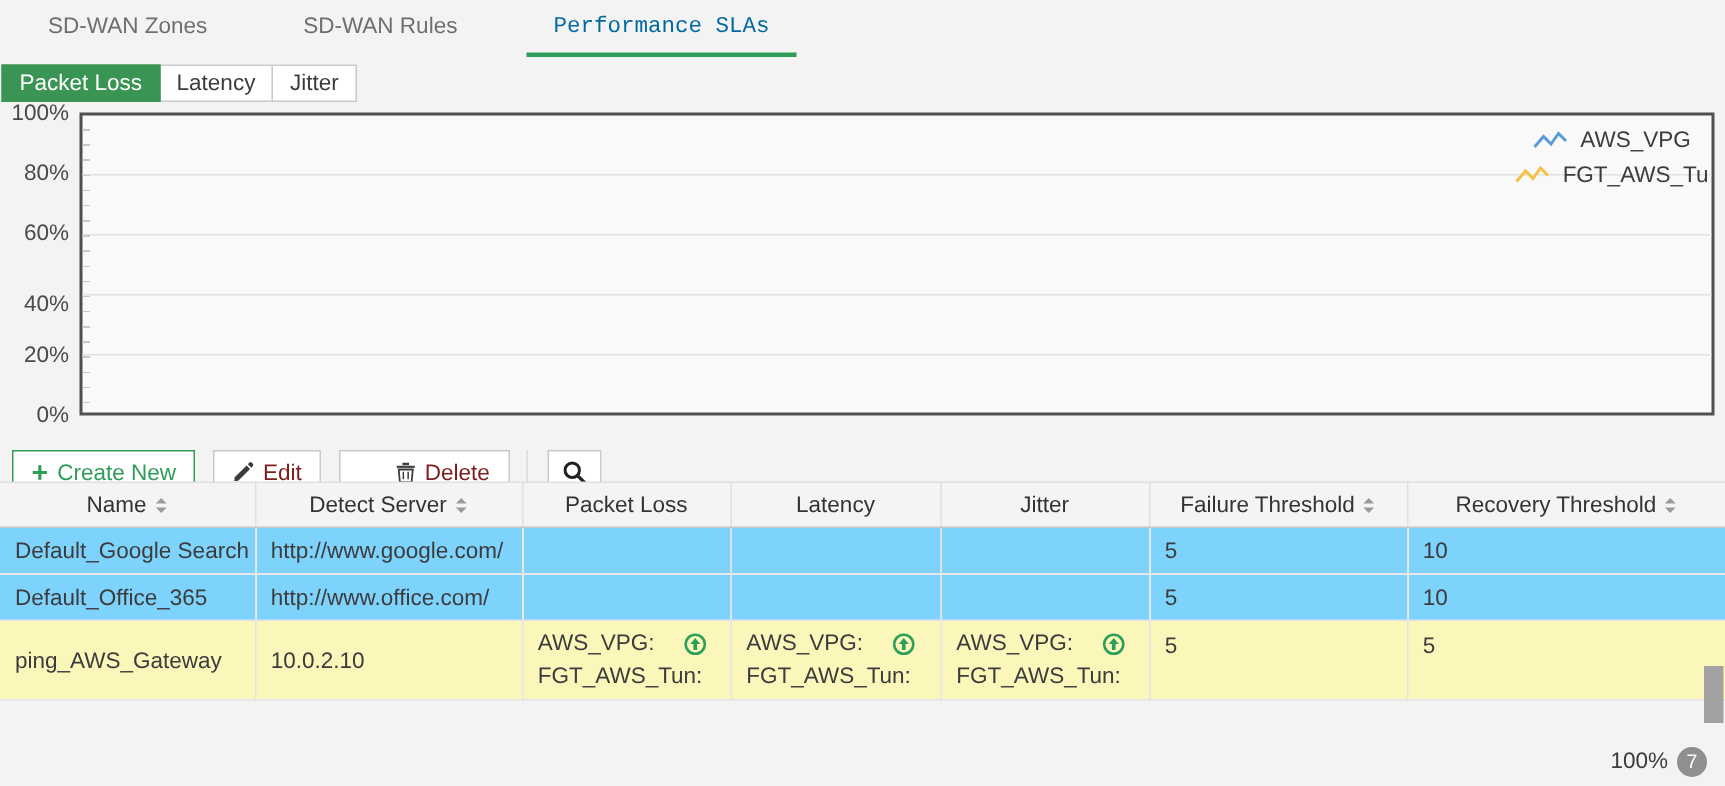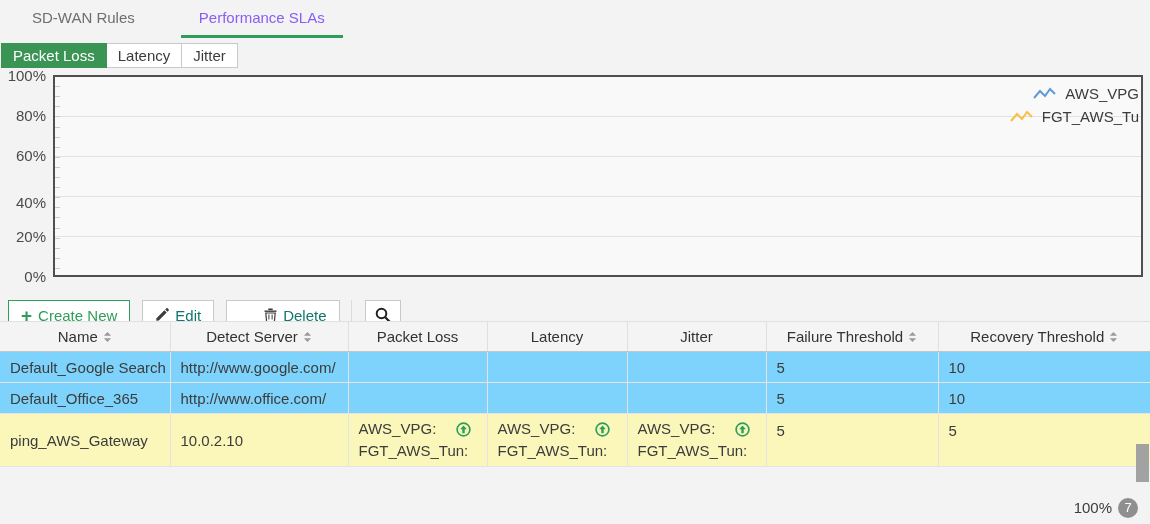--- a/index.html
+++ b/index.html
@@ -9,42 +9,42 @@
     background:#f3f3f3;
     color:#474747;
     position:relative;
     overflow:hidden;
     font-size:15px;
   }
 
   
   .tabbar { position:absolute; top:0; left:0; width:1150px; height:38px; display:flex; align-items:stretch; }
   .tab { display:flex; align-items:center; padding:0 18px; margin:0 14px; color:#6e6e6e; cursor:pointer; border-bottom:3px solid transparent; }
-  .tab.active { color:#8b5cf6; border-bottom-color:#2f9d57; }
+  .tab.active { color:#0369a1; border-bottom-color:#2f9d57;font-family:Liberation Mono, monospace; }
 
   
   .subtabs { position:absolute; top:43px; left:1px; display:flex; }
   .subtab { background:#fff; border:1px solid #c9c9c9; padding:2px 11px; height:25px; display:flex; align-items:center; color:#3c3c3c; cursor:pointer; margin-left:-1px; }
   .subtab:first-child { margin-left:0; }
   .subtab.active { background:#3a9454; border-color:#3a9454; color:#fff; z-index:1; }
 
   
   .chart { position:absolute; top:75px; left:0; width:1150px; height:203px; }
   .plot { position:absolute; left:53px; top:0; width:1090px; height:202px; background:#f9f9f9; border:2px solid #4f4f4f; }
   .gridline { position:absolute; left:0; width:100%; height:1px; background:#e2e2e2; }
   .minor-ticks { position:absolute; left:0; top:0; width:5px; height:100%;
     background:repeating-linear-gradient(to bottom, transparent 0px, transparent 9.1px, #c9c9c9 9.1px, #c9c9c9 10.1px); }
   .ylabel { position:absolute; left:0; width:46px; text-align:right; font-size:15px; color:#4a4a4a; line-height:16px; }
-  .legend { position:absolute; top:8px; right:2px; display:flex; flex-direction:column; gap:6px; align-items:flex-end; overflow:hidden; }
+  .legend { position:absolute; top:8px; right:2px; display:flex; flex-direction:column; gap:6px; align-items:center; overflow:hidden; }
   .legend-row { display:flex; align-items:center; gap:8px; white-space:nowrap; }
   .legend-label { color:#3c3c3c; }
 
   
   .toolbar { position:absolute; top:299px; left:8px; width:1134px; height:32px; display:flex; align-items:center; }
-  .btn { display:inline-flex; align-items:center; gap:6px; background:#fff; border:1px solid #c9c9c9; height:30px; padding:0 12px; color:#0f766e; cursor:pointer; font-size:15px; }
+  .btn { display:inline-flex; align-items:center; gap:6px; background:#fff; border:1px solid #c9c9c9; height:30px; padding:0 12px; color:#7f1d1d; cursor:pointer; font-size:15px; }
   .btn-create { border-color:#2f9d57; color:#2f9d57; margin-right:12px; }
   .btn-edit { margin-right:12px; }
   .btn-delete { margin-right:11px;padding-left:37px; }
   .plus-glyph { color:#2f9d57; font-size:19px; font-weight:bold; line-height:1; }
   .tool-sep { width:1px; height:30px; background:#dcdcdc; margin-right:10px; }
   .search-input { width:399px; height:30px; border:1px solid #c9c9c9; background:#fff; padding:0 10px; font-size:15px; font-family:"Liberation Sans", sans-serif; color:#3c3c3c; outline:none; }
   .search-input::placeholder { color:#a9a9a9; }
   .btn-search { width:36px; justify-content:center; padding:0; margin-left:3px; }
 
   
@@ -63,20 +63,21 @@
   
   .statusbar { position:absolute; top:491px; left:0; width:1150px; height:33px; background:#f3f3f3; display:flex; align-items:center; justify-content:flex-end; padding-right:12px; gap:6px; }
   .zoom-label { color:#3c3c3c; }
   .count-badge { width:20px; height:20px; border-radius:50%; background:#8f8f8f; color:#fff; font-size:13px; display:flex; align-items:center; justify-content:center; }
   .scroll-thumb { position:absolute; right:1px; top:444px; width:13px; height:38px; background:#a2a2a2; }
 </style>
 </head>
 <body>
 
 <div class="tabbar">
+  <div class="tab">SD-WAN Zones</div>
   <div class="tab">SD-WAN Rules</div>
   <div class="tab active">Performance SLAs</div>
 </div>
 
 <div class="subtabs">
   <div class="subtab active">Packet Loss</div>
   <div class="subtab">Latency</div>
   <div class="subtab">Jitter</div>
 </div>
 

